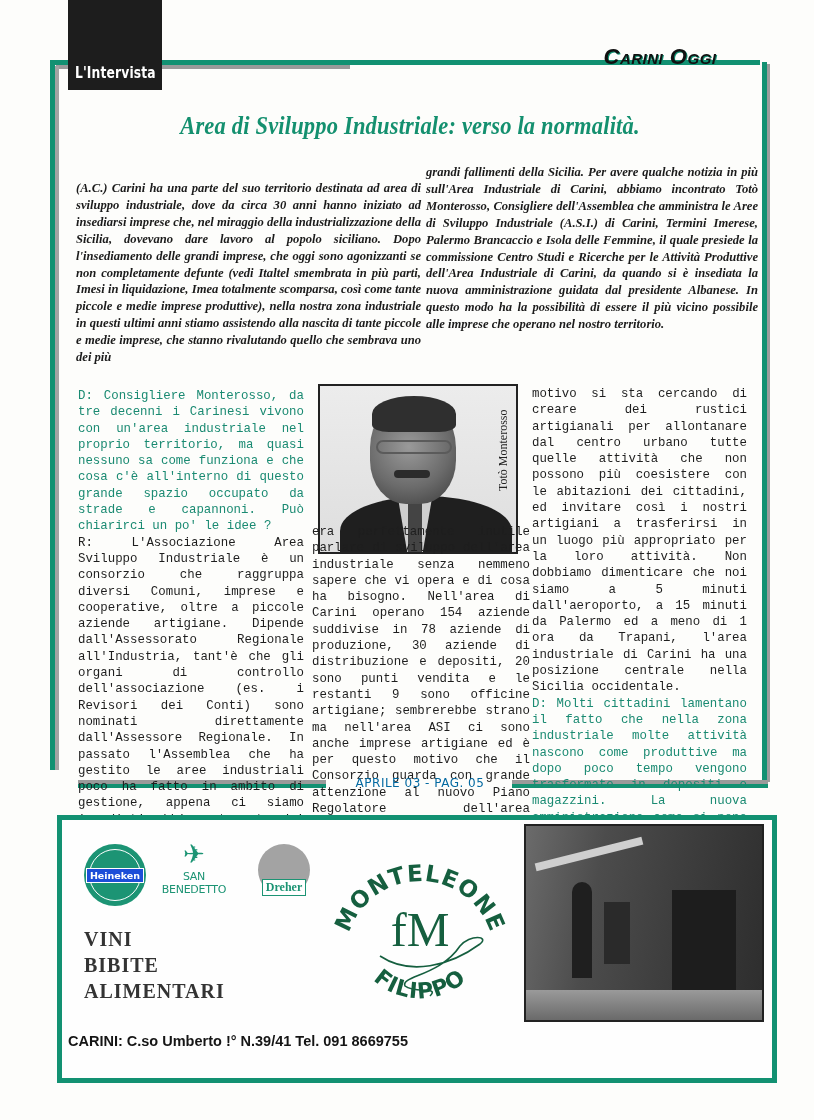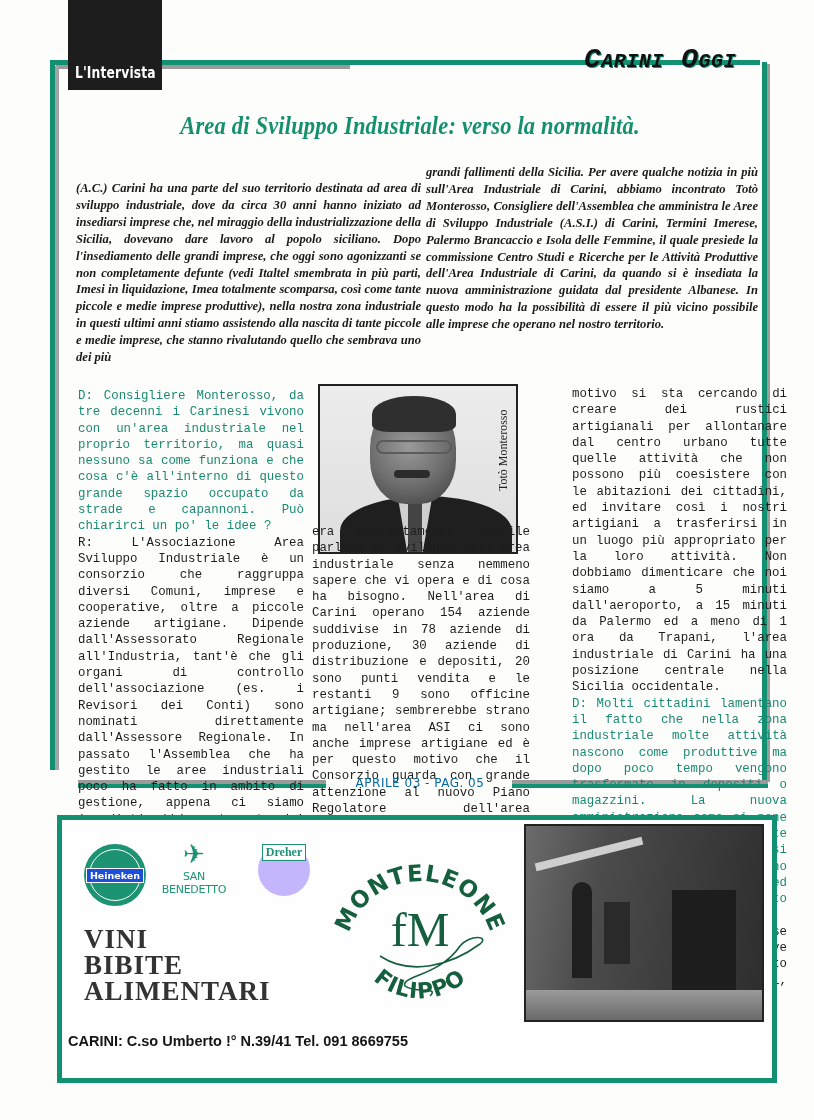--- a/index.html
+++ b/index.html
@@ -21,22 +21,22 @@
     .section-tag {
       position: absolute; left: 68px; top: 0; width: 94px; height: 90px; background: #1d1d1d;
       display: flex; align-items: flex-end; justify-content: center; padding-bottom: 8px;
     }
     .section-tag span {
       color: #fff; font-family: "DejaVu Sans", sans-serif; font-weight: bold; font-size: 15px;
       letter-spacing: 0.2px; transform: scaleX(0.82); white-space: nowrap;
     }
     .masthead {
       position: absolute; left: 560px; top: 44px; width: 200px; text-align: center;
-      font-family: Liberation Mono, monospace; font-style: italic; font-weight: bold;
-      font-size: 28px; color: #111; letter-spacing: 0.5px; font-variant: small-caps;
+      font-family: Liberation Sans, sans-serif; font-style: italic; font-weight: bold;
+      font-size: 22px; color: #111; letter-spacing: 0.5px; font-variant: small-caps;
       text-shadow: 1px 1px 0 #129172;
     }
 
     .headline {
       position: absolute; left: 60px; top: 112px; width: 700px; text-align: center;
       font-family: "Liberation Serif", serif; font-style: italic; font-weight: bold;
       font-size: 25px; color: #14906f; transform: scaleX(0.9); letter-spacing: 0.2px;
     }
 
     .intro {
@@ -46,21 +46,21 @@
     }
     .intro-left  { left: 76px;  width: 345px; margin-top: 16px; }
     .intro-right { left: 426px; width: 332px; }
 
     .body-col {
       position: absolute; font-family: Liberation Mono, monospace; font-size: 12.4px;
       line-height: 16.3px; text-align: justify; color: #1e1e1e;
     }
     .col1 { left: 78px; top: 388px; width: 226px; }
     .col2 { left: 312px; top: 524px; width: 218px; }
-    .col3 { left: 572px; top: 386px; width: 215px; }
+    .col3 { left: 532px; top: 386px; width: 215px; }
     .q { color: #1a8a72; }
     .col3 .hand { color: #1a8a72; font-size: 15px; }
 
     .photo {
       position: absolute; left: 318px; top: 384px; width: 200px; height: 170px;
       border: 2px solid #222; background: linear-gradient(180deg,#ececec 0%,#dedede 100%); overflow: hidden;
     }
     .photo .head { position: absolute; left: 50px; top: 14px; width: 86px; height: 104px; border-radius: 46% 46% 42% 42%; background: radial-gradient(circle at 45% 45%, #9a9a9a 0%, #6b6b6b 55%, #3a3a3a 100%); }
     .photo .hair { position: absolute; left: 52px; top: 10px; width: 84px; height: 36px; border-radius: 50% 50% 20% 20%; background: #2f2f2f; }
     .photo .glasses { position: absolute; left: 56px; top: 54px; width: 76px; height: 14px; border: 2px solid #5b5b5b; border-radius: 8px; }
@@ -82,23 +82,23 @@
     .ad {
       position: absolute; left: 57px; top: 815px; width: 720px; height: 268px;
       border: 5px solid #129172; background: #fefefe;
     }
     .logo-heineken { position: absolute; left: 22px; top: 24px; width: 62px; height: 62px; border-radius: 50%; background: #1c9474; display: flex; align-items: center; justify-content: center; }
     .logo-heineken .ring { position: absolute; inset: 5px; border-radius: 50%; border: 1.5px solid #fff; }
     .logo-heineken .band { position: relative; background: #1d4ed8; border: 1.5px solid #fff; padding: 1px 3px; color: #fff; font-family: "DejaVu Sans", sans-serif; font-weight: bold; font-size: 9.5px; }
     .logo-sanb { position: absolute; left: 88px; top: 20px; width: 88px; height: 70px; text-align: center; }
     .logo-sanb .swallow { color: #1c9474; font-size: 26px; line-height: 30px; }
     .logo-sanb .name { color: #1c9474; font-family: "DejaVu Sans", sans-serif; font-size: 11px; letter-spacing: -0.3px; }
-    .logo-dreher { position: absolute; left: 196px; top: 24px; width: 52px; height: 52px; border-radius: 50%; background: #c4b5fd; display: flex; align-items: flex-start; justify-content: center; }
+    .logo-dreher { position: absolute; left: 196px; top: 24px; width: 52px; height: 52px; border-radius: 50%; background: #a3a3a3; display: flex; align-items: flex-end; justify-content: center; }
     .logo-dreher .band { background: #fff; color: #1c9474; font-family: "Liberation Serif", serif; font-weight: bold; font-size: 12px; padding: 0 3px; border: 1.5px solid #1c9474; }
-    .products { position: absolute; left: 22px; top: 106px; font-family: "Liberation Serif", serif; font-weight: bold; font-size: 27px; line-height: 26px; color: #333; letter-spacing: 1px; }
+    .products { position: absolute; left: 22px; top: 106px; font-family: "Liberation Serif", serif; font-weight: bold; font-size: 20px; line-height: 26px; color: #333; letter-spacing: 1px; }
     .monogram { position: absolute; left: 258px; top: 6px; width: 200px; height: 200px; }
     .monogram svg { width: 100%; height: 100%; }
     .shop-photo { position: absolute; left: 462px; top: 4px; width: 240px; height: 198px; border: 2px solid #222; background: linear-gradient(100deg,#6b6b6b 0%,#4c4c4c 30%,#3e3e3e 60%,#2d2d2d 100%); overflow: hidden; }
     .shop-photo .awning { position: absolute; left: 8px; top: 24px; width: 110px; height: 8px; background: #cfcfcf; transform: rotate(-14deg); }
     .shop-photo .arch { position: absolute; left: 46px; top: 56px; width: 20px; height: 96px; background: #1f1f1f; border-radius: 10px 10px 0 0; }
     .shop-photo .window { position: absolute; left: 78px; top: 76px; width: 26px; height: 62px; background: #2a2a2a; }
     .shop-photo .door { position: absolute; left: 146px; top: 64px; width: 64px; height: 132px; background: #1d1d1d; }
     .shop-photo .ground { position: absolute; left: 0; bottom: 0; width: 100%; height: 30px; background: linear-gradient(180deg,#9a9a9a,#6a6a6a); }
     .contacts { position: absolute; left: 6px; top: 213px; font-family: "Liberation Sans", sans-serif; font-weight: bold; font-size: 14.5px; line-height: 17px; color: #151515; }
 </style>

